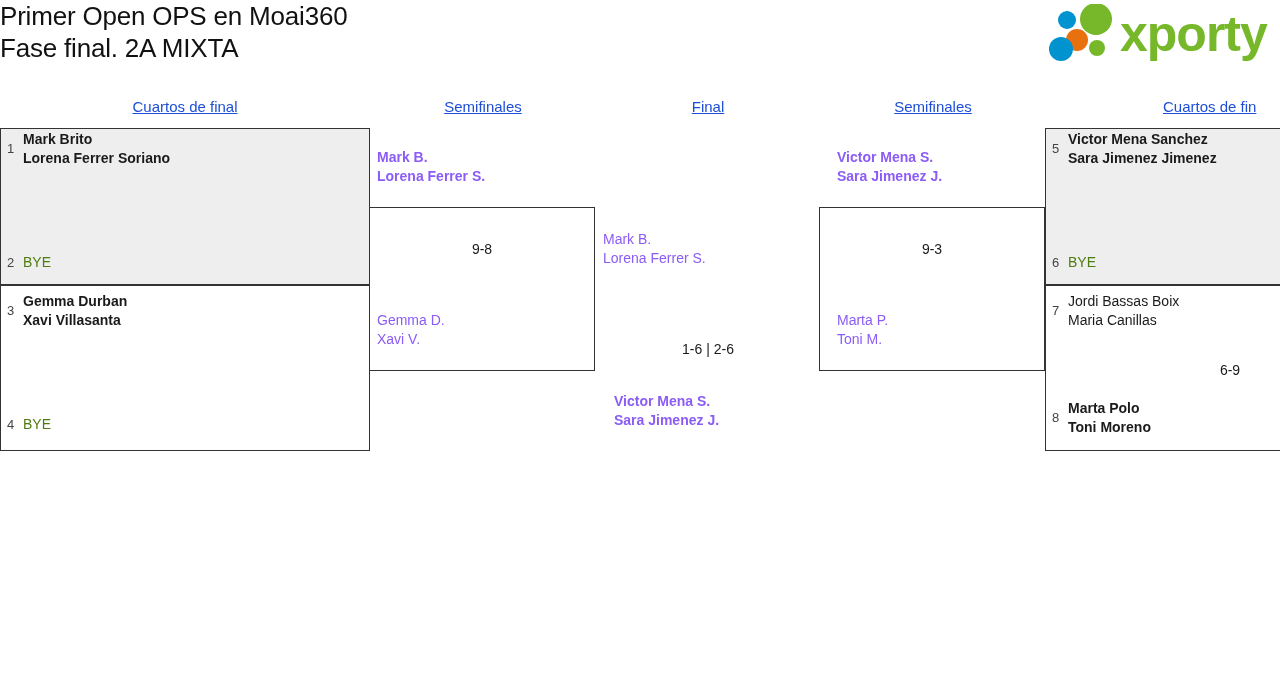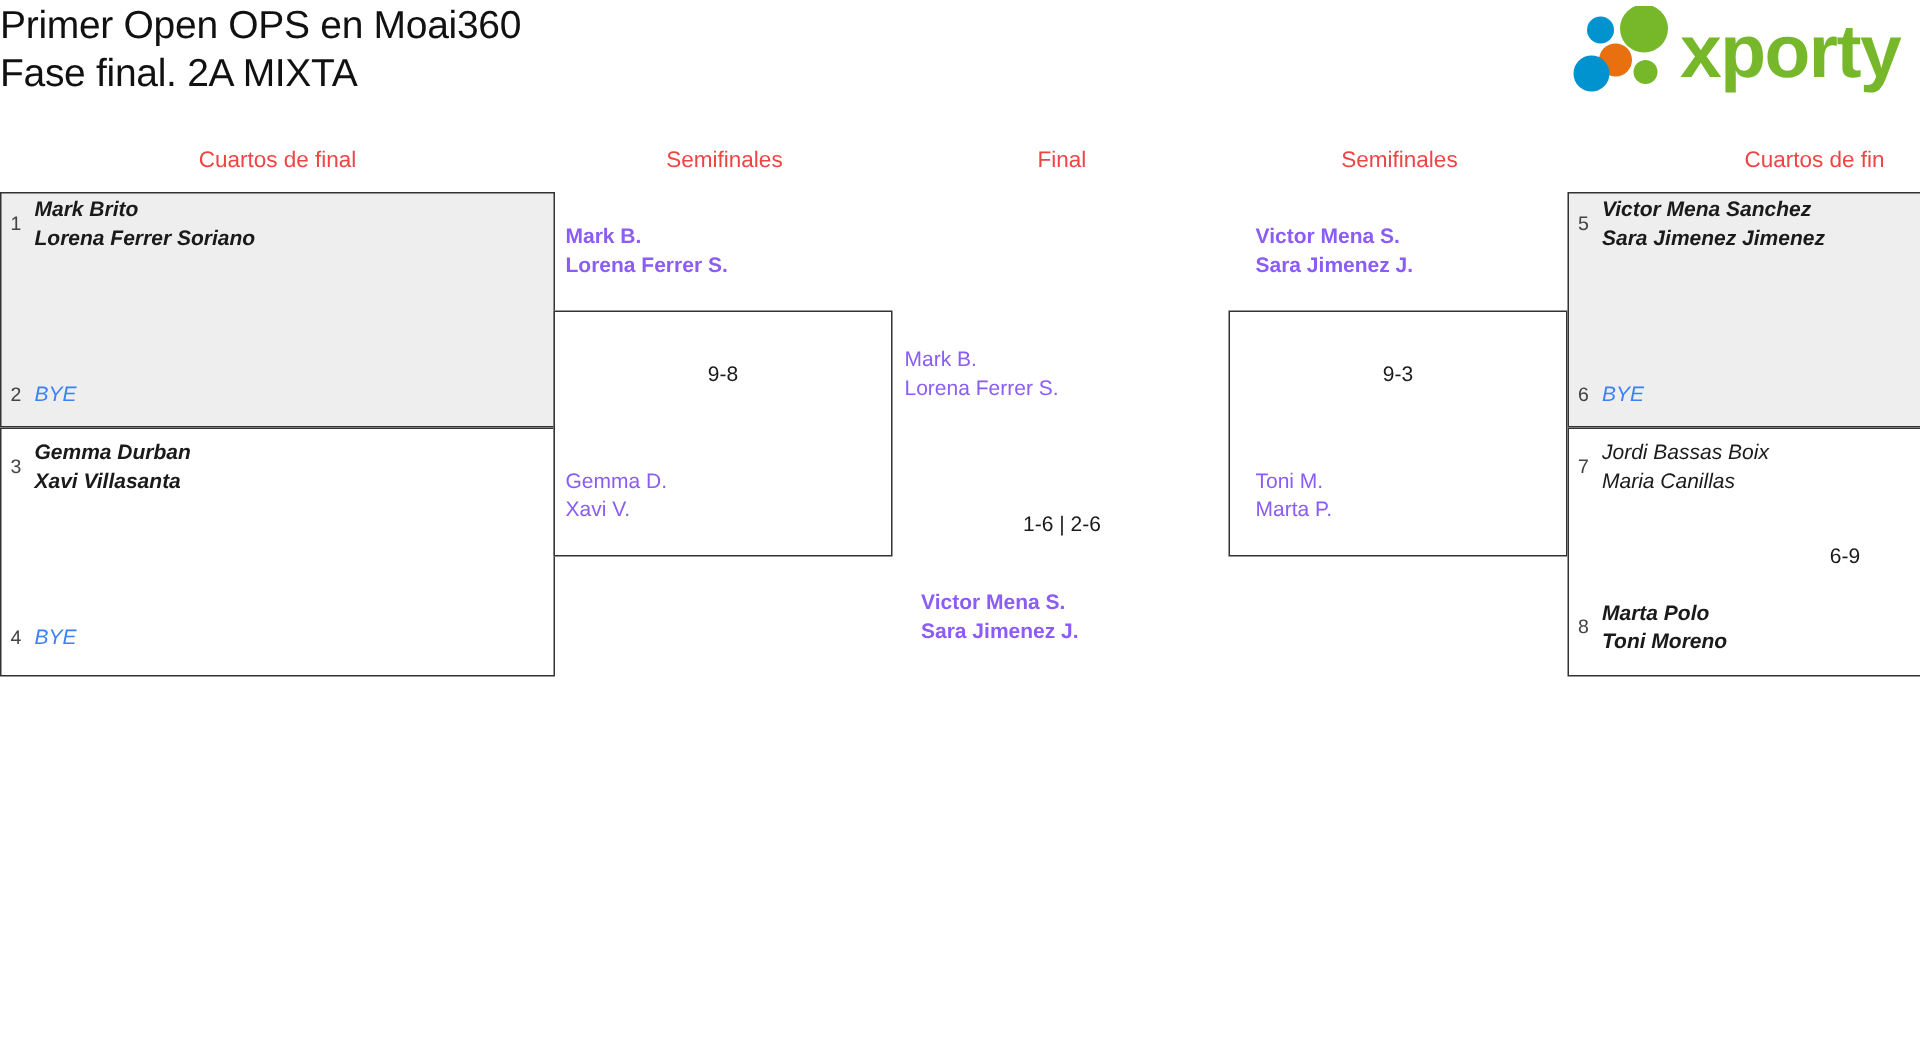--- a/index.html
+++ b/index.html
@@ -44,23 +44,24 @@
     text-align: center;
   }
 
   
   .round-header {
     position: absolute;
     top: 96px;
     font-size: 15px;
     line-height: 21px;
     font-weight: 400;
-    color: #ef4444;
+    color: #1d4ed8;
     text-align: center;
     white-space: nowrap;
+    text-decoration: underline;
   }
 
   
   .match-box {
     position: absolute;
     box-sizing: border-box;
     border: 1px solid #333333;
     background: #ffffff;
   }
   .match-box.shaded {
@@ -85,31 +86,30 @@
   }
   .entry .names {
     font-size: 14px;
     line-height: 19px;
     color: #1a1a1a;
   }
   .entry.winner .names {
     font-weight: 700;
   }
   .entry.bye .names {
-    color: #3b82f6;
+    color: #4d7c0f;
   }
   .entry.bye .seed {
     padding-top: 0px;
   }
   .entry.single .seed {
     padding-top: 0px;
   }
   .entry .names .nm {
     display: block;
-    font-style: italic;
   }
 
   
   .side-label {
     position: absolute;
     font-size: 14px;
     line-height: 19px;
     white-space: nowrap;
     color: #8b5cf6;
   }
@@ -203,22 +203,22 @@
   <span class="nm" style="display:block">Sara Jimenez J.</span>
 </div>
 <div class="score" style="left:608px; top:340px; width:200px;">1-6 | 2-6</div>
 
 <div class="match-box" style="left:819px; top:207px; width:226px; height:164px;"></div>
 <div class="side-label winner right" style="left:837px; top:148px; width:200px;">
   <span class="nm" style="display:block">Victor Mena S.</span>
   <span class="nm" style="display:block">Sara Jimenez J.</span>
 </div>
 <div class="side-label right" style="left:837px; top:311px; width:200px;">
+  <span class="nm" style="display:block">Marta P.</span>
   <span class="nm" style="display:block">Toni M.</span>
-  <span class="nm" style="display:block">Marta P.</span>
 </div>
 <div class="score" style="left:832px; top:240px; width:200px;">9-3</div>
 
 <div class="match-box shaded" style="left:1045px; top:128px; width:250px; height:157px;"></div>
 <div class="entry winner" style="left:1052px; top:130px; width:240px;">
   <span class="seed">5</span>
   <span class="names">
     <span class="nm">Victor Mena Sanchez</span>
     <span class="nm">Sara Jimenez Jimenez</span>
   </span>

